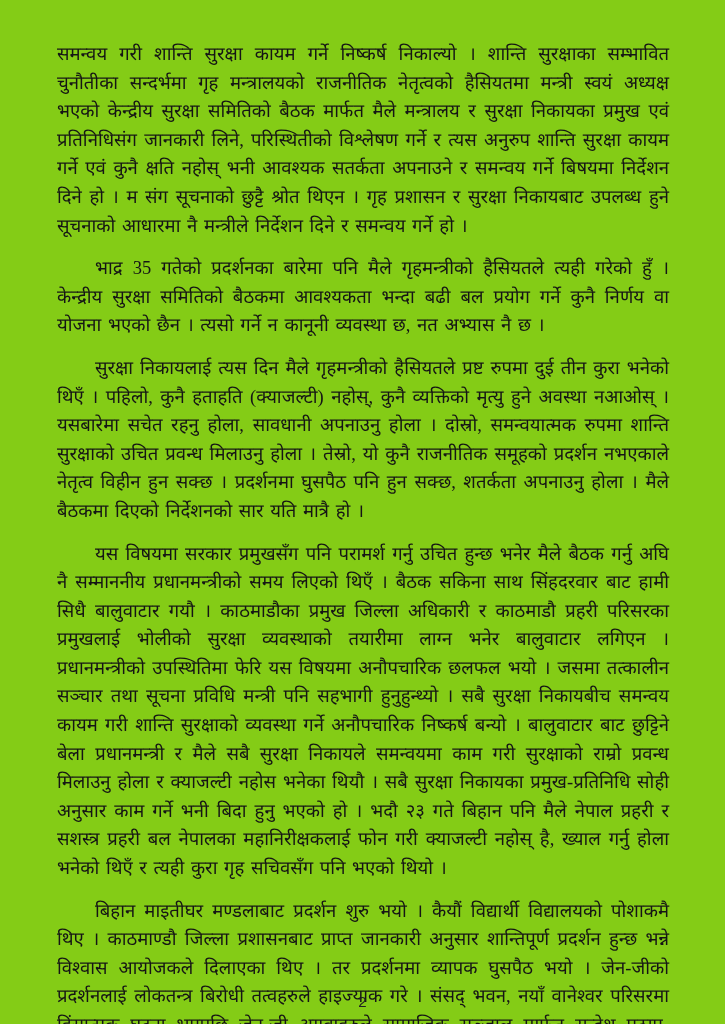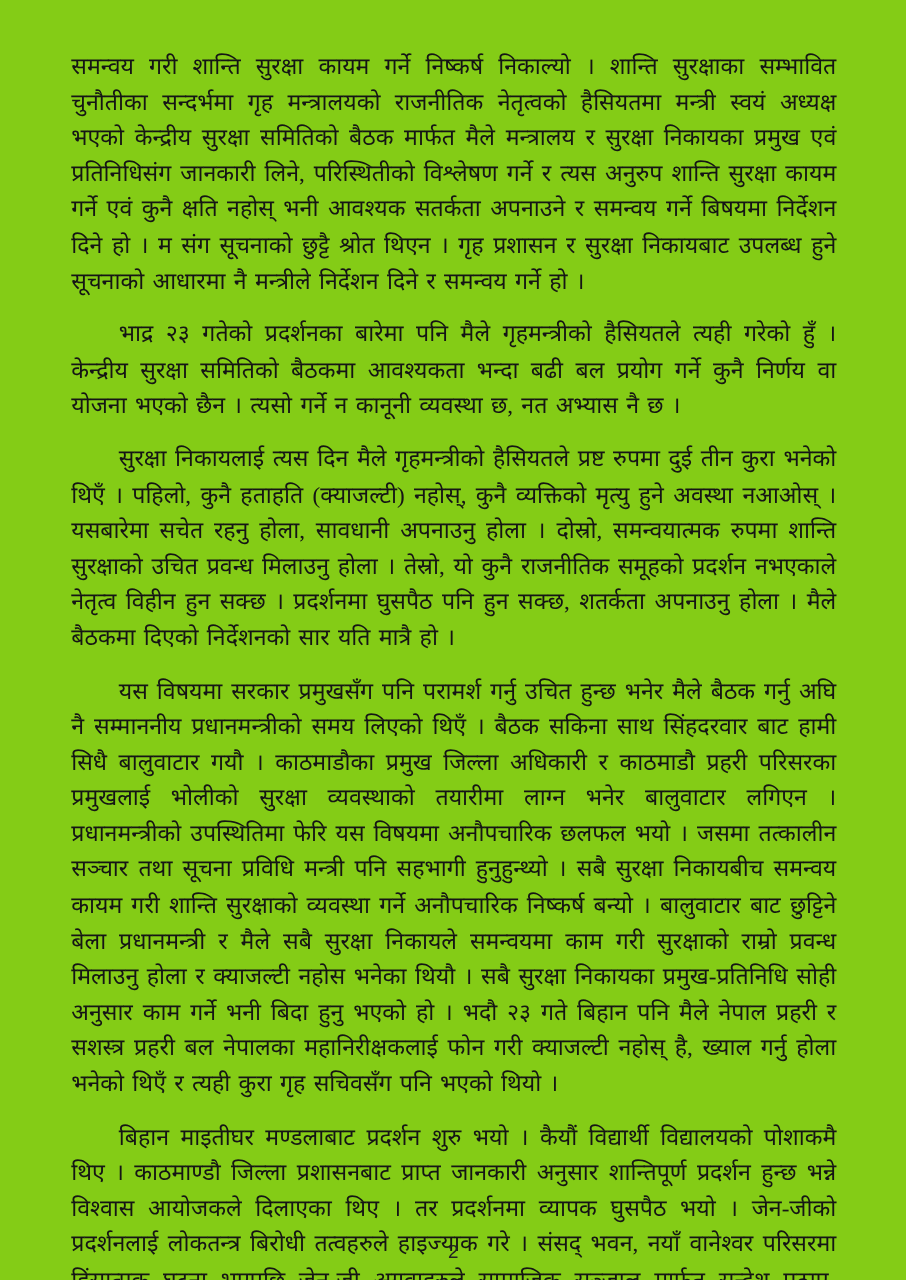--- a/index.html
+++ b/index.html
@@ -43,19 +43,19 @@
     font-family: "Liberation Sans", "DejaVu Sans", sans-serif;
     color: #222222;
   }
 </style>
 </head>
 <body>
 
 <div class="page">
   <div class="content">
     <p>समन्वय गरी शान्ति सुरक्षा कायम गर्ने निष्कर्ष निकाल्यो । शान्ति सुरक्षाका सम्भावित चुनौतीका सन्दर्भमा गृह मन्त्रालयको राजनीतिक नेतृत्वको हैसियतमा मन्त्री स्वयं अध्यक्ष भएको केन्द्रीय सुरक्षा समितिको बैठक मार्फत मैले मन्त्रालय र सुरक्षा निकायका प्रमुख एवं प्रतिनिधिसंग जानकारी लिने, परिस्थितीको विश्लेषण गर्ने र त्यस अनुरुप शान्ति सुरक्षा कायम गर्ने एवं कुनै क्षति नहोस् भनी आवश्यक सतर्कता अपनाउने र समन्वय गर्ने बिषयमा निर्देशन दिने हो । म संग सूचनाको छुट्टै श्रोत थिएन । गृह प्रशासन र सुरक्षा निकायबाट उपलब्ध हुने सूचनाको आधारमा नै मन्त्रीले निर्देशन दिने र समन्वय गर्ने हो ।</p>
-    <p class="indent">भाद्र २३ गतेको प्रदर्शनका बारेमा पनि मैले गृहमन्त्रीको हैसियतले त्यही गरेको हुँ । केन्द्रीय सुरक्षा समितिको बैठकमा आवश्यकता भन्दा बढी बल प्रयोग गर्ने कुनै निर्णय वा योजना भएको छैन । त्यसो गर्ने न कानूनी व्यवस्था छ, नत अभ्यास नै छ ।</p>
+    <p class="indent">भाद्र 35 गतेको प्रदर्शनका बारेमा पनि मैले गृहमन्त्रीको हैसियतले त्यही गरेको हुँ । केन्द्रीय सुरक्षा समितिको बैठकमा आवश्यकता भन्दा बढी बल प्रयोग गर्ने कुनै निर्णय वा योजना भएको छैन । त्यसो गर्ने न कानूनी व्यवस्था छ, नत अभ्यास नै छ ।</p>
     <p class="indent">सुरक्षा निकायलाई त्यस दिन मैले गृहमन्त्रीको हैसियतले प्रष्ट रुपमा दुई तीन कुरा भनेको थिएँ । पहिलो, कुनै हताहति (क्याजल्टी) नहोस्, कुनै व्यक्तिको मृत्यु हुने अवस्था नआओस् । यसबारेमा सचेत रहनु होला, सावधानी अपनाउनु होला । दोस्रो, समन्वयात्मक रुपमा शान्ति सुरक्षाको उचित प्रवन्ध मिलाउनु होला । तेस्रो, यो कुनै राजनीतिक समूहको प्रदर्शन नभएकाले नेतृत्व विहीन हुन सक्छ । प्रदर्शनमा घुसपैठ पनि हुन सक्छ, शतर्कता अपनाउनु होला । मैले बैठकमा दिएको निर्देशनको सार यति मात्रै हो ।</p>
     <p class="indent">यस विषयमा सरकार प्रमुखसँग पनि परामर्श गर्नु उचित हुन्छ भनेर मैले बैठक गर्नु अघि नै सम्माननीय प्रधानमन्त्रीको समय लिएको थिएँ । बैठक सकिना साथ सिंहदरवार बाट हामी सिधै बालुवाटार गयौ । काठमाडौका प्रमुख जिल्ला अधिकारी र काठमाडौ प्रहरी परिसरका प्रमुखलाई भोलीको सुरक्षा व्यवस्थाको तयारीमा लाग्न भनेर बालुवाटार लगिएन । प्रधानमन्त्रीको उपस्थितिमा फेरि यस विषयमा अनौपचारिक छलफल भयो । जसमा तत्कालीन सञ्चार तथा सूचना प्रविधि मन्त्री पनि सहभागी हुनुहुन्थ्यो । सबै सुरक्षा निकायबीच समन्वय कायम गरी शान्ति सुरक्षाको व्यवस्था गर्ने अनौपचारिक निष्कर्ष बन्यो । बालुवाटार बाट छुट्टिने बेला प्रधानमन्त्री र मैले सबै सुरक्षा निकायले समन्वयमा काम गरी सुरक्षाको राम्रो प्रवन्ध मिलाउनु होला र क्याजल्टी नहोस भनेका थियौ । सबै सुरक्षा निकायका प्रमुख-प्रतिनिधि सोही अनुसार काम गर्ने भनी बिदा हुनु भएको हो । भदौ २३ गते बिहान पनि मैले नेपाल प्रहरी र सशस्त्र प्रहरी बल नेपालका महानिरीक्षकलाई फोन गरी क्याजल्टी नहोस् है, ख्याल गर्नु होला भनेको थिएँ र त्यही कुरा गृह सचिवसँग पनि भएको थियो ।</p>
     <p class="indent">बिहान माइतीघर मण्डलाबाट प्रदर्शन शुरु भयो । कैयौं विद्यार्थी विद्यालयको पोशाकमै थिए । काठमाण्डौ जिल्ला प्रशासनबाट प्राप्त जानकारी अनुसार शान्तिपूर्ण प्रदर्शन हुन्छ भन्ने विश्वास आयोजकले दिलाएका थिए । तर प्रदर्शनमा व्यापक घुसपैठ भयो । जेन-जीको प्रदर्शनलाई लोकतन्त्र बिरोधी तत्वहरुले हाइज्याक गरे । संसद् भवन, नयाँ वानेश्वर परिसरमा हिंसात्मक घटना भएपछि जेन-जी अगुवाहरुले सामाजिक सञ्जाल मार्फत सन्देश पठाए- “हाम्रो आन्दोलन सफल भएको छ । यसलाई हाइज्याक गरेर हिंसात्मक बनाइदैछ । साथीहरु आआफ्नो घर फर्किनुस्” । “धमिलो पानीमा माछा मार्न चाहने” तत्वले जेन-जीको भावना माथि खेलेर सुनियोजित रुपमा शान्तिपूर्ण प्रदर्शनलाई हिंसात्मक</p>
   </div>
   <div class="page-number">2</div>
 </div>
 
 </body></html>

